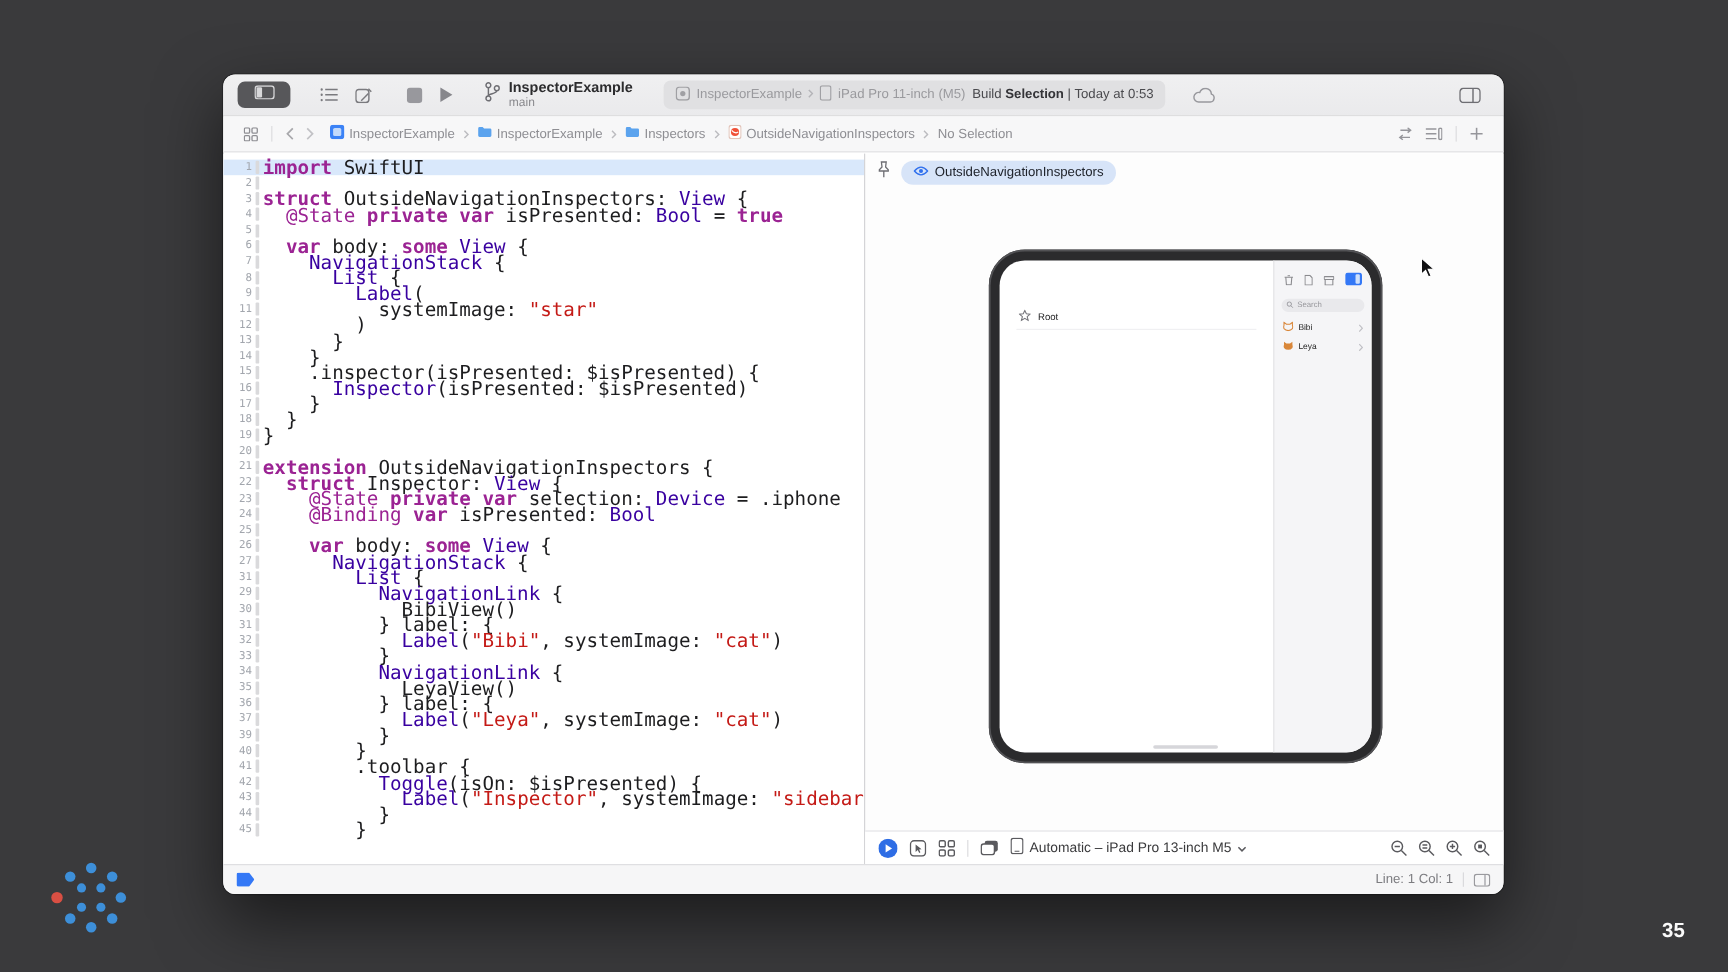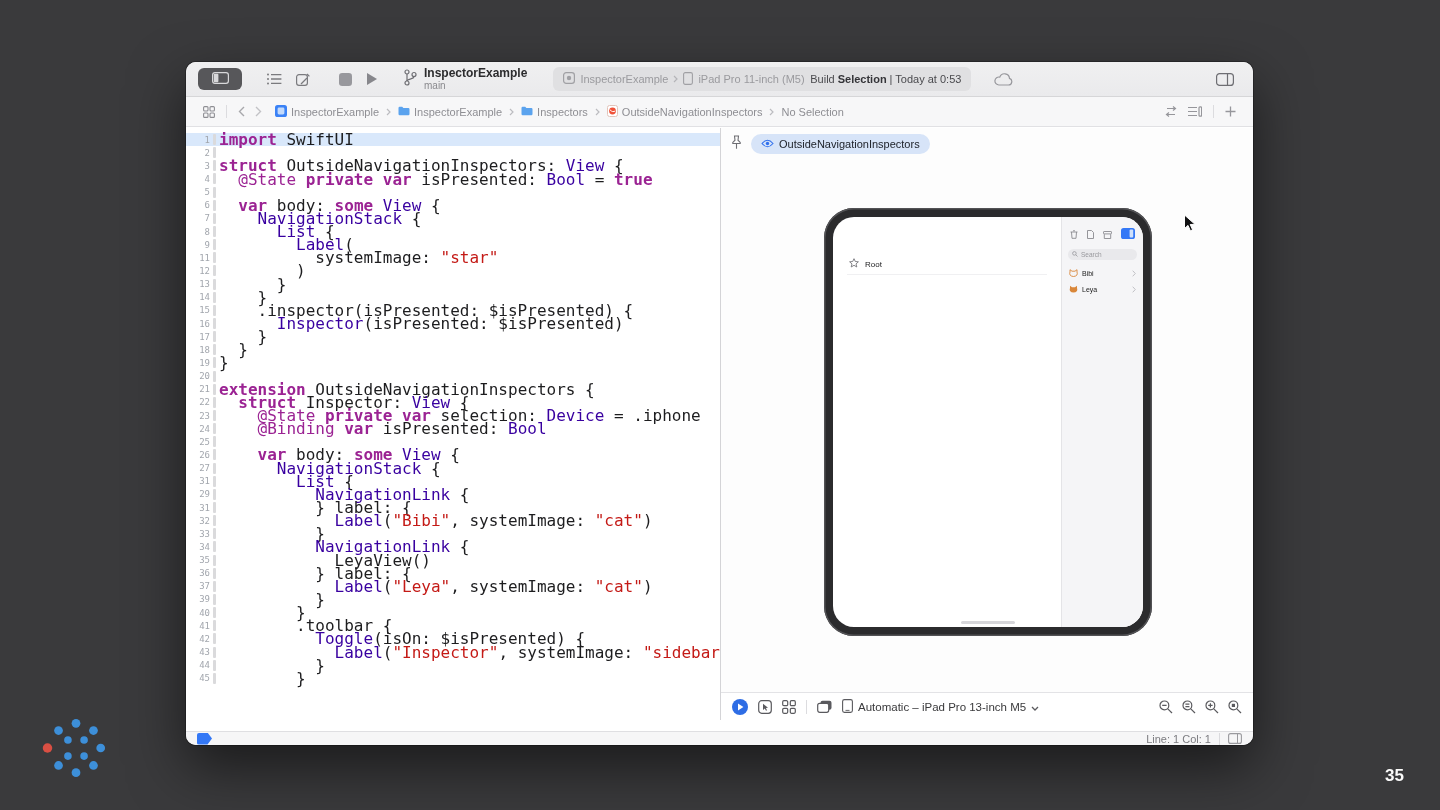--- a/index.html
+++ b/index.html
@@ -73,21 +73,21 @@
   .home-ind { position:absolute; bottom:3px; left:50%; transform:translateX(-50%); width:54px; height:3px;
               border-radius:2px; background:#d6d6da; }
 
   .cv-bar { position:absolute; left:0; right:0; bottom:0; height:28px; background:#fff;
             border-top:1px solid #e3e3e6; display:flex; align-items:center; padding:0 11px; gap:10px; }
   .cv-div { width:1px; height:14px; background:#dcdcdf; }
   .dest-label { font-size:11.5px; color:#3a3a3c; display:flex; align-items:center; gap:5px;text-align:center; }
   .zooms { margin-left:auto; display:flex; align-items:center; gap:9px; }
 
   
-  .statusbar { position:absolute; left:0; right:0; bottom:0; height:14px; background:#f6f6f7;
+  .statusbar { position:absolute; left:0; right:0; bottom:0; height:25px; background:#f6f6f7;
                border-top:1px solid #dfdfe2; display:flex; align-items:center; padding:0 11px; }
   .bp-badge { width:15px; height:12px; background:#3478f6; border-radius:2px;
               clip-path:polygon(0 0,70% 0,100% 50%,70% 100%,0 100%); }
   .sb-right { margin-left:auto; display:flex; align-items:center; gap:8px; font-size:11px; color:#7c7c80; }
   .sb-div { width:1px; height:12px; background:#dadadd; }
 
   
   .page-num { position:absolute; right:36px; top:766px; font-size:17px; font-weight:bold; color:#fafafa; }
   .cursor { position:absolute; left:1183px; top:214px; }
   .logo { position:absolute; left:38px; top:710px; }
@@ -446,20 +446,25 @@
           </div>
           <div class="line">
             <span class="ln">31</span>
             <span class="chg"></span>
             <span class="code"><span class="tok-p">        </span><span class="tok-ty">List</span><span class="tok-p"> {</span></span>
           </div>
           <div class="line">
             <span class="ln">29</span>
             <span class="chg"></span>
             <span class="code"><span class="tok-p">          </span><span class="tok-ty">NavigationLink</span><span class="tok-p"> {</span></span>
+          </div>
+          <div class="line">
+            <span class="ln">30</span>
+            <span class="chg"></span>
+            <span class="code"><span class="tok-p">            BibiView()</span></span>
           </div>
           <div class="line">
             <span class="ln">31</span>
             <span class="chg"></span>
             <span class="code"><span class="tok-p">          } label: {</span></span>
           </div>
           <div class="line">
             <span class="ln">32</span>
             <span class="chg"></span>
             <span class="code"><span class="tok-p">            </span><span class="tok-ty">Label</span><span class="tok-p">(</span><span class="tok-st">"Bibi"</span><span class="tok-p">, systemImage: </span><span class="tok-st">"cat"</span><span class="tok-p">)</span></span>

